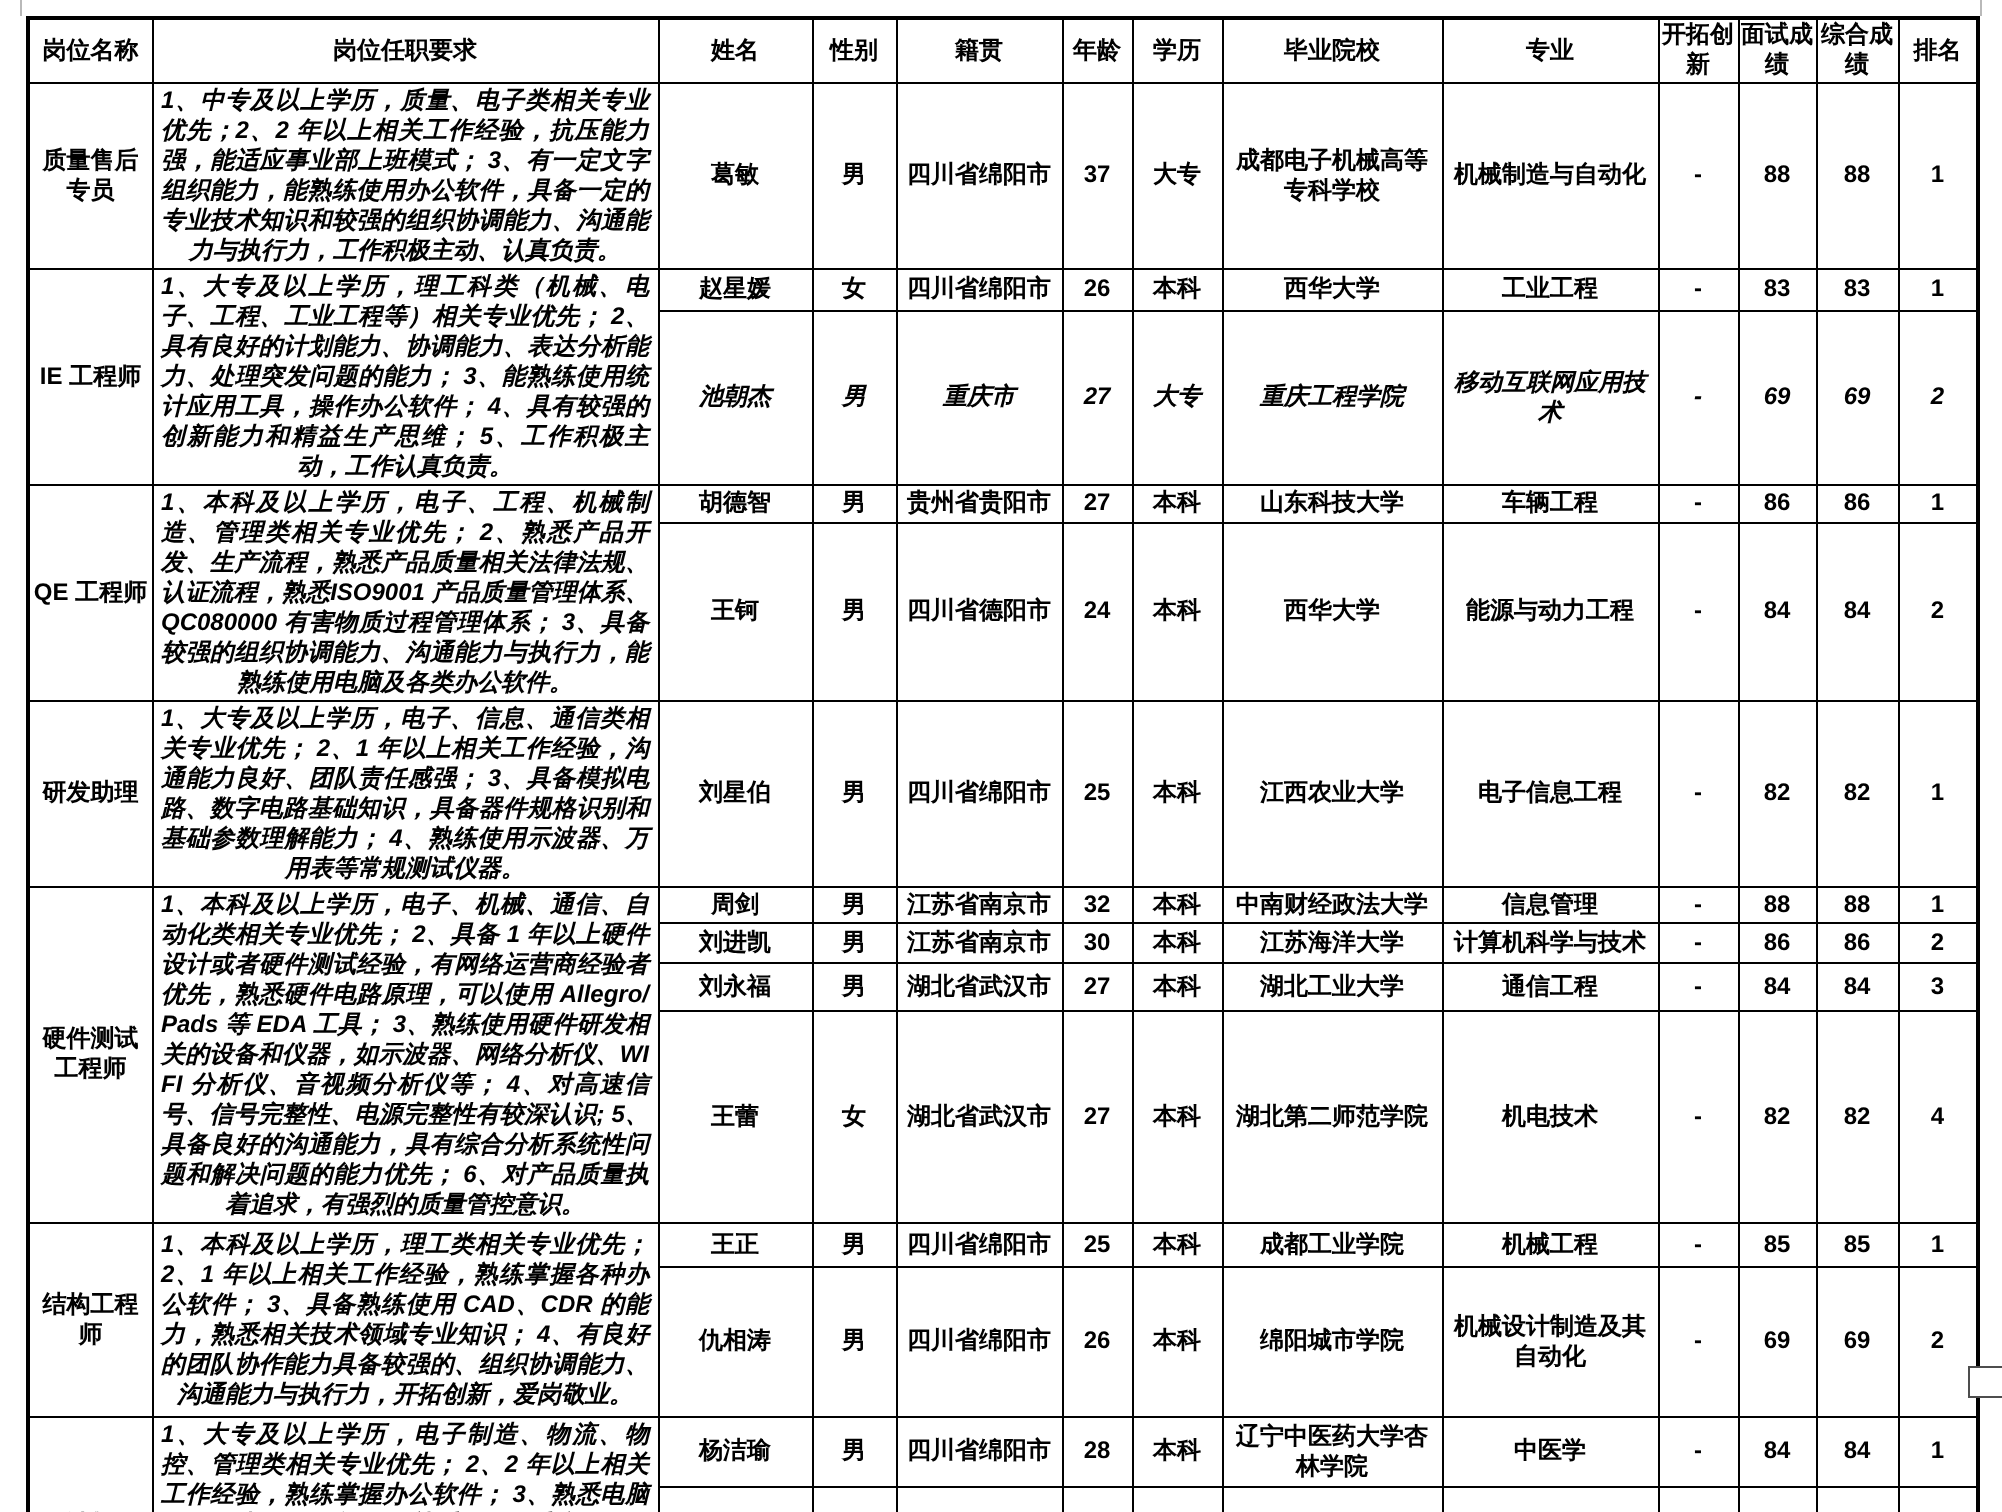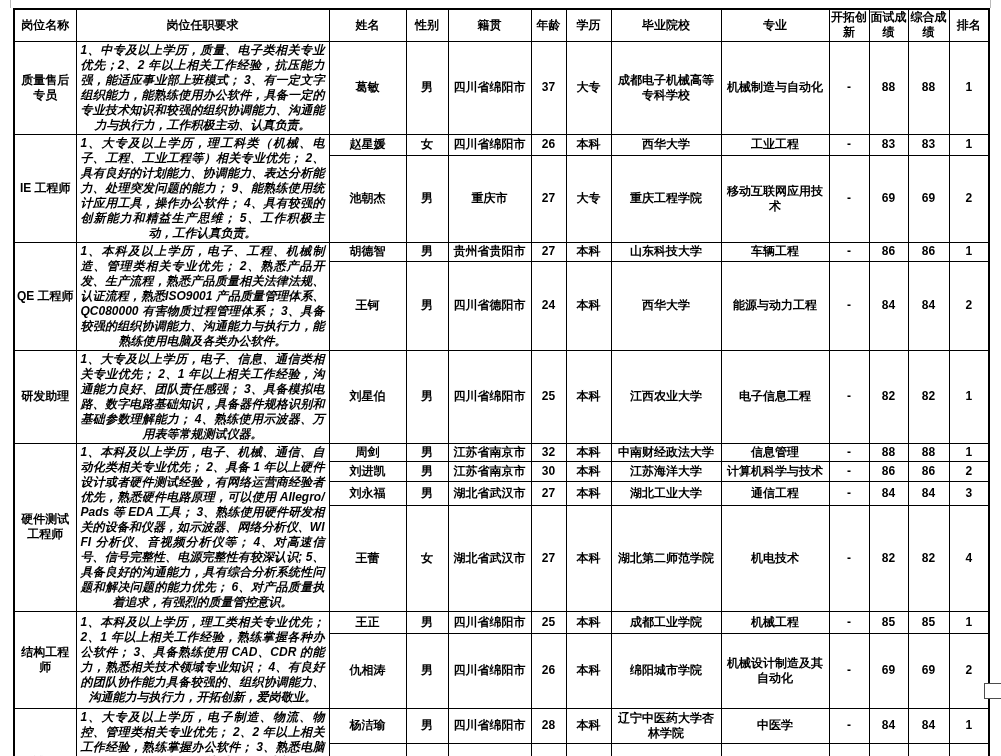--- a/index.html
+++ b/index.html
@@ -68,34 +68,34 @@
           <td>大专</td>
           <td>成都电子机械高等专科学校</td>
           <td>机械制造与自动化</td>
           <td>-</td>
           <td>88</td>
           <td>88</td>
           <td>1</td>
         </tr>
         <tr style="height: 18px;">
           <td rowspan="2">IE 工程师</td>
-          <td rowspan="2" class="req">1、大专及以上学历，理工科类（机械、电子、工程、工业工程等）相关专业优先； 2、具有良好的计划能力、协调能力、表达分析能力、处理突发问题的能力； 9、能熟练使用统计应用工具，操作办公软件； 4、具有较强的创新能力和精益生产思维； 5、工作积极主动，工作认真负责。</td>
+          <td rowspan="2" class="req">1、大专及以上学历，理工科类（机械、电子、工程、工业工程等）相关专业优先； 2、具有良好的计划能力、协调能力、表达分析能力、处理突发问题的能力； 3、能熟练使用统计应用工具，操作办公软件； 4、具有较强的创新能力和精益生产思维； 5、工作积极主动，工作认真负责。</td>
           <td>赵星媛</td>
           <td>女</td>
           <td>四川省绵阳市</td>
           <td>26</td>
           <td>本科</td>
           <td>西华大学</td>
           <td>工业工程</td>
           <td>-</td>
           <td>83</td>
           <td>83</td>
           <td>1</td>
         </tr>
-        <tr style="height: 74px;">
+        <tr style="height: 74px; font-style: italic;">
           <td>池朝杰</td>
           <td>男</td>
           <td>重庆市</td>
           <td>27</td>
           <td>大专</td>
           <td>重庆工程学院</td>
           <td>移动互联网应用技术</td>
           <td>-</td>
           <td>69</td>
           <td>69</td>

